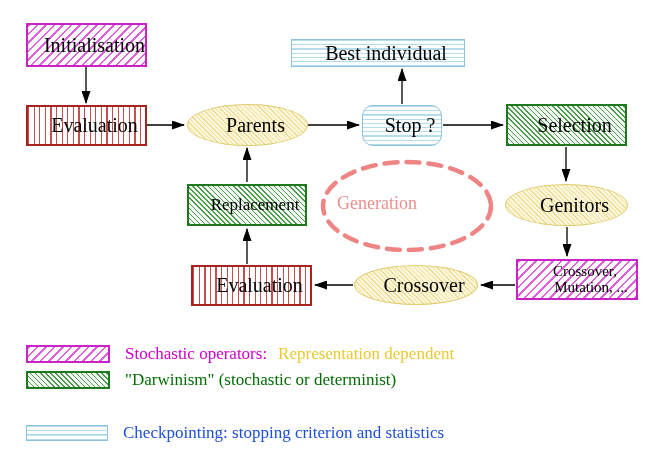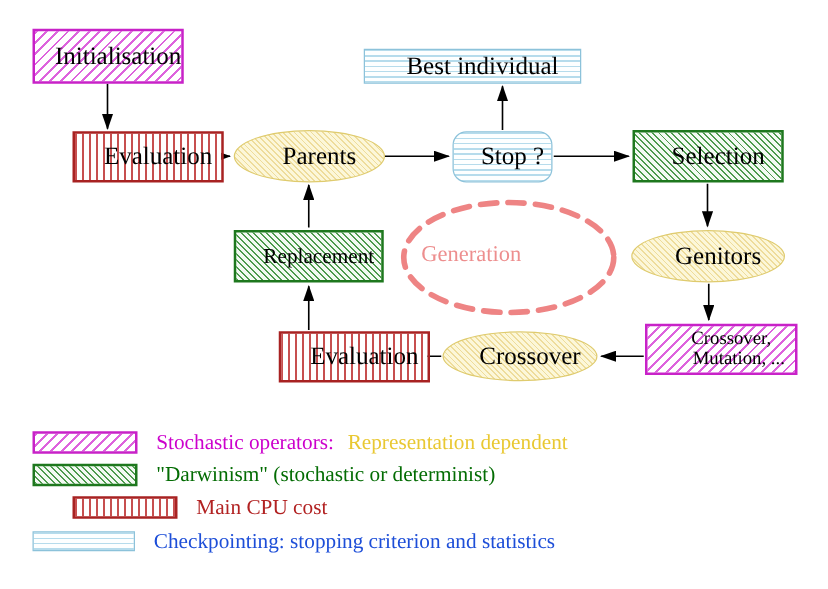--- a/index.html
+++ b/index.html
@@ -16,21 +16,20 @@
     border:2px solid #c822c8;
     background:repeating-linear-gradient(135deg,#dd63dd 0 1.6px,#ffffff 1.6px 6px);
   }
   .hatch-green{
     border:2px solid #1e781e;
     background:repeating-linear-gradient(45deg,#4d9a4d 0 1.1px,#f3faf3 1.1px 3.6px);
   }
   .stripe-red{
     border:2px solid #a82222;
     background:repeating-linear-gradient(90deg,#c74f4f 0 1.3px,#ffffff 1.3px 5.6px);
-    margin-left:32px;
   }
   .stripe-cyan{
     border:1.5px solid #8cc2da;
     background:repeating-linear-gradient(180deg,#b6dcec 0 1.2px,#fdffff 1.2px 4.2px);
   }
   .hatch-yellow{
     border:1.5px solid #dfcb6e;border-radius:50%;
     background:repeating-linear-gradient(45deg,#eedc9b 0 1px,#fcf7d9 1px 3.2px);
   }
   .rounded{border-radius:11px;}
@@ -127,23 +126,19 @@
     <div class="legend-swatch hatch-magenta"></div>
     <span class="legend-text lg-magenta">Stochastic operators:</span>
     <span class="legend-text lg-gold">Representation dependent</span>
   </div>
 
   <div class="legend-row" style="top:371px">
     <div class="legend-swatch hatch-green"></div>
     <span class="legend-text lg-green">"Darwinism" (stochastic or determinist)</span>
   </div>
 
-  <div class="legend-row" style="top:397px">
-    <div class="legend-swatch stripe-red"></div>
-    <span class="legend-text lg-red">Main CPU cost</span>
-  </div>
 
   <div class="legend-row" style="top:424px">
     <div class="legend-swatch stripe-cyan"></div>
     <span class="legend-text lg-blue">Checkpointing: stopping criterion and statistics</span>
   </div>
 
 </div>
 
 </body></html>

